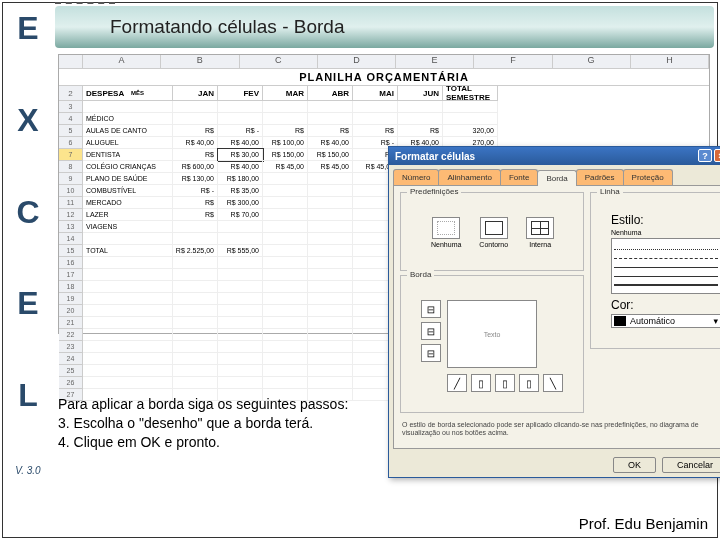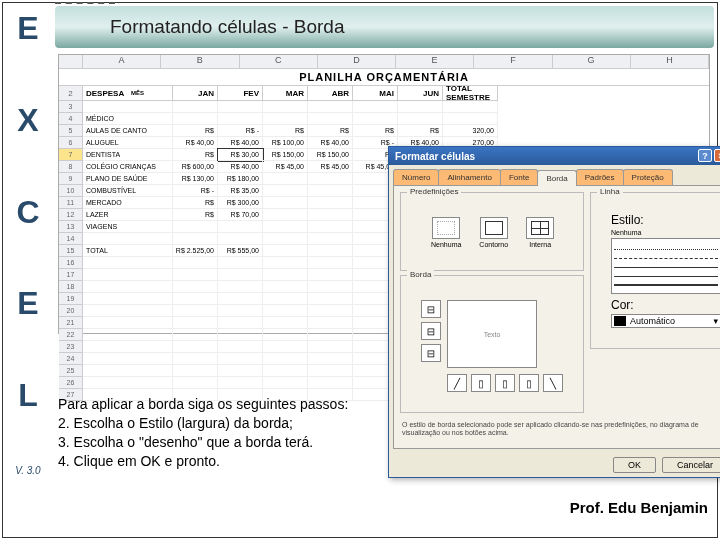--- a/index.html
+++ b/index.html
@@ -59,21 +59,21 @@
 .style-list .dot{border-bottom:1px dotted #333}
 .style-list .dash{border-bottom:1px dashed #333}
 .style-list .thick{border-bottom:2px solid #333}
 .color-row{margin-top:4px}
 .color-sel{display:flex;align-items:center;border:1px solid #888;background:#fff;padding:1px 2px;width:110px}
 .color-sw{width:12px;height:10px;background:#000;margin-right:4px}
 .note{font-size:7px;color:#444;padding:4px 2px;line-height:1.2}
 .dlg-ftr{display:flex;justify-content:flex-end;gap:6px;padding:4px}
 .dlg-btn{padding:2px 14px;border:1px solid #888;background:#ece9d8;font-size:9px;border-radius:2px}
 .instructions{position:absolute;left:58px;top:395px;right:10px;font-size:14px;line-height:1.35}
-.footer{position:absolute;right:12px;bottom:24px;font-size:15px;font-weight:bold}
+.footer{position:absolute;right:12px;bottom:8px;font-size:15px;font-weight:normal}
 </style>
 </head>
 <body>
 
 <div class="page-border"></div>
 
 <div class="sidebar">
  <div class="side-item">E</div>
  <div class="side-item">X</div>
  <div class="side-item">C</div>
@@ -475,18 +475,17 @@
   </div>
   <div class="dlg-ftr">
    <div class="dlg-btn">OK</div>
    <div class="dlg-btn">Cancelar</div>
   </div>
  </div>
 </div>
 
 <div class="instructions">
  <div>Para aplicar a borda siga os seguintes passos:</div>
- <div>2. Escolha o Estilo (largura) da borda;</div>
  <div>3. Escolha o "desenho" que a borda terá.</div>
  <div>4. Clique em OK e pronto.</div>
 </div>
 
 <div class="footer">Prof. Edu Benjamin</div>
 
 </body></html>

